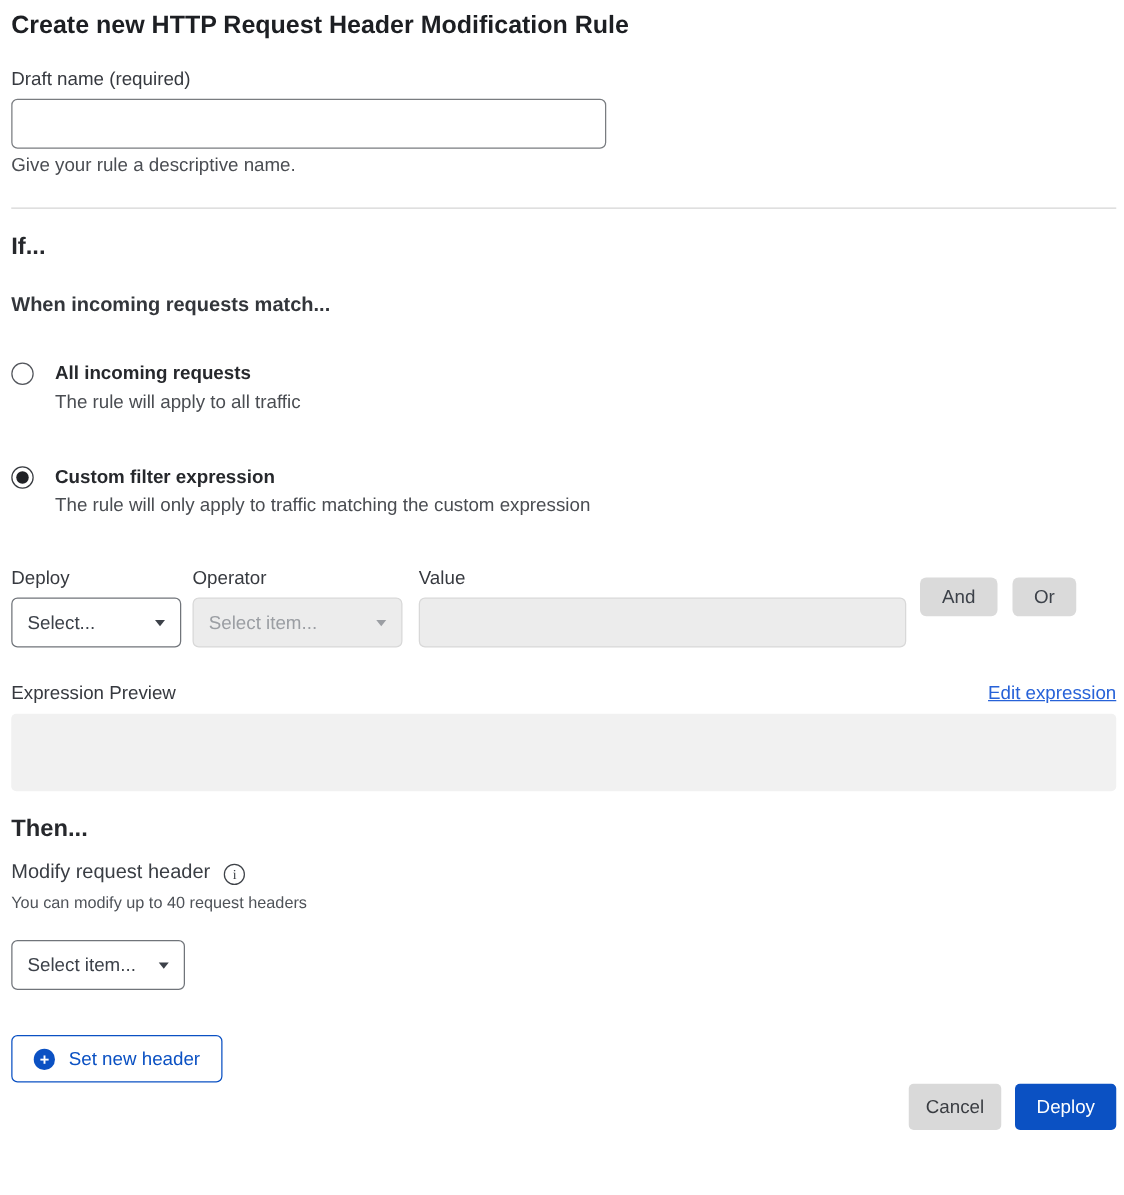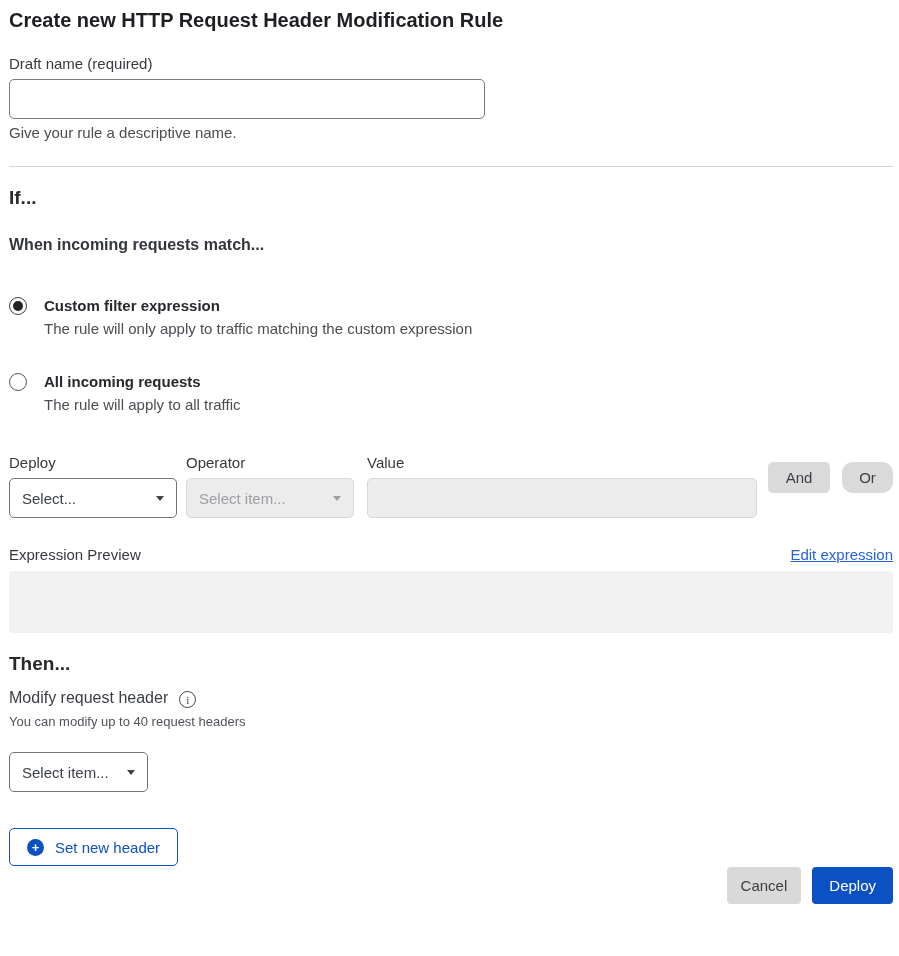--- a/index.html
+++ b/index.html
@@ -59,31 +59,31 @@
   .chevron {
     width:0; height:0; margin-left:10px;
     border-left:4.5px solid transparent; border-right:4.5px solid transparent;
     border-top:5.5px solid currentColor; flex:none;
   }
   .value-input {
     margin-top:6px; width:390px; height:40px; border-radius:5px;
     border:1px solid #d8d8d8; background:#ececec; padding:0 12px;
     font-family:"Liberation Sans", sans-serif; font-size:15px; color:#3c4149;
   }
-  .col-field .select-control { width:168px; }
+  .col-field .select-control { width:136px; }
   .col-operator { margin-left:9px; }
   .col-operator .select-control { width:168px; }
   .col-value { margin-left:13px; }
   .logic-btn {
     height:31px; margin-top:8px; border:none; border-radius:5px;
     background:#dadada; color:#3c4149; font-family:"Liberation Sans", sans-serif;
     font-size:15px; cursor:pointer;
   }
   .and-btn { margin-left:11px; width:62px; }
-  .or-btn { margin-left:12px; width:51px;border-radius:11px; }
+  .or-btn { margin-left:12px; width:51px; }
 
   .preview-header { margin-top:28px; display:flex; justify-content:space-between; align-items:baseline; }
   .preview-label { font-size:15px; line-height:18px; color:#36393f; }
   .edit-link { font-size:15px; color:#2762d8; text-decoration:underline; cursor:pointer; }
   .preview-box { margin-top:7px; height:62px; background:#f1f1f1; border-radius:4px; }
 
   .then-heading { margin-top:22px; }
   .modify-row { margin-top:13px; display:flex; align-items:flex-end; font-size:16px; line-height:20px; color:#3a3e44; }
   .info-icon {
     width:17px; height:17px; border:1px solid #3e4248; border-radius:50%;
@@ -124,33 +124,33 @@
 
   <div class="field-label">Draft name (required)</div>
   <input class="rule-name-input" type="text" value="" style="">
   <div class="help-text">Give your rule a descriptive name.</div>
 
   <hr class="divider">
 
   <h2 class="section-heading">If...</h2>
   <div class="subheading">When incoming requests match...</div>
 
+  <div class="radio radio-1">
+    <span class="radio-circle"></span>
+    <div>
+      <div class="radio-label">All incoming requests</div>
+      <div class="radio-desc">The rule will apply to all traffic</div>
+    </div>
+  </div>
+
   <div class="radio radio-2 selected">
     <span class="radio-circle"></span>
     <div>
       <div class="radio-label">Custom filter expression</div>
       <div class="radio-desc">The rule will only apply to traffic matching the custom expression</div>
-    </div>
-  </div>
-
-  <div class="radio radio-1">
-    <span class="radio-circle"></span>
-    <div>
-      <div class="radio-label">All incoming requests</div>
-      <div class="radio-desc">The rule will apply to all traffic</div>
     </div>
   </div>
 
   <div class="builder-row">
     <div class="builder-col col-field">
       <div class="col-label">Deploy</div>
       <div class="control select-control">
         <span>Select...</span>
         <span class="chevron"></span>
       </div>

